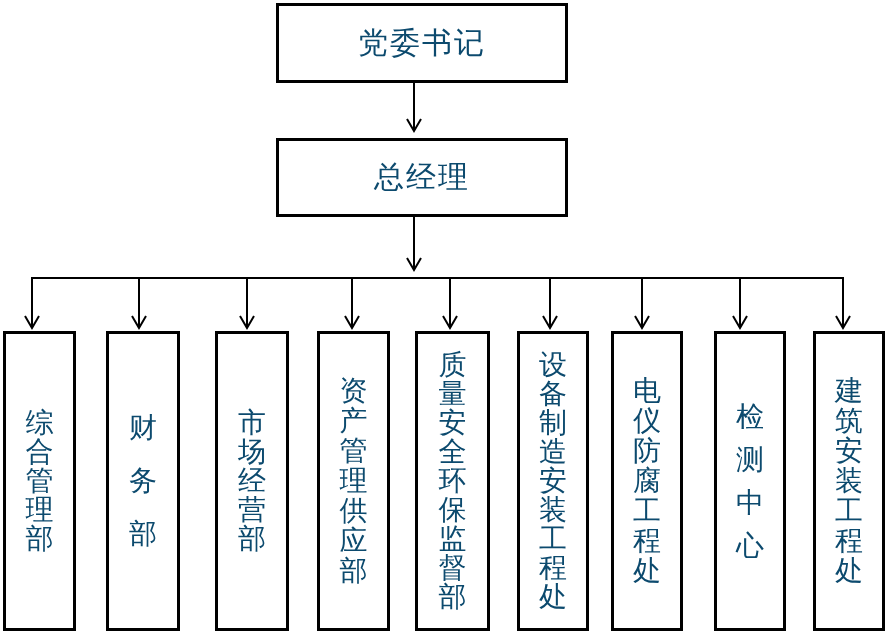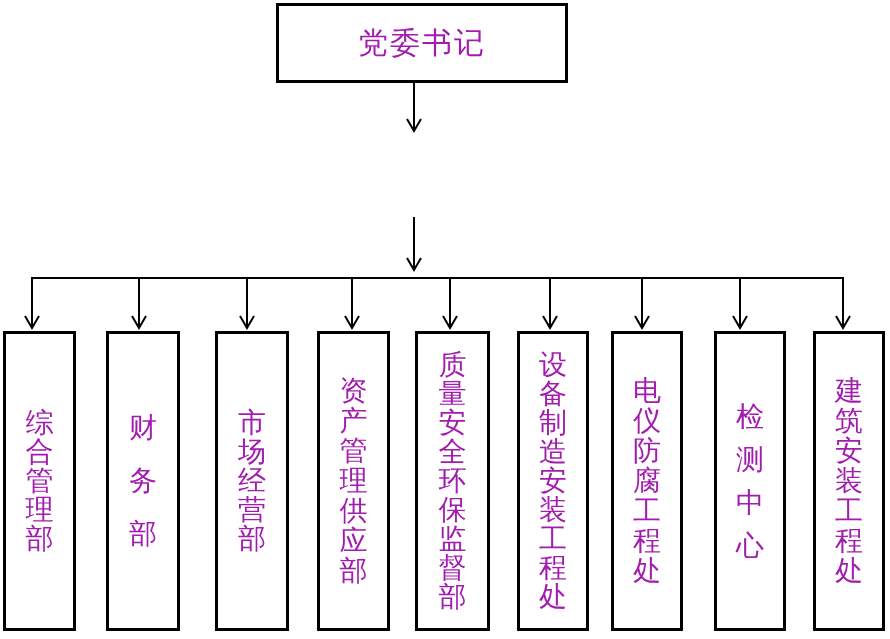--- a/index.html
+++ b/index.html
@@ -25,21 +25,21 @@
   .connectors line, .connectors path {
     stroke: #000000;
     stroke-width: 2;
     fill: none;
   }
   .node {
     position: absolute;
     box-sizing: border-box;
     border: 3px solid #000000;
     background: #ffffff;
-    color: #a21caf;
+    color: #0c4a6e;
     display: flex;
     align-items: center;
     justify-content: center;
   }
   .top-node {
     left: 276px;
     width: 292px;
     height: 80px;
     font-size: 30px;
     letter-spacing: 2px;
@@ -133,20 +133,23 @@
     <g>
       <line x1="843" y1="278" x2="843" y2="328"></line>
         <path d="M836 316 L843 328 L850 316"></path>
     </g>
   </svg>
 
   <div class="node top-node root">
     <span>党委书记</span>
   </div>
 
+  <div class="node top-node manager">
+    <span>总经理</span>
+  </div>
 
   <div class="node dept dept-1 chars-5">
     <div class="vlabel">
         <div>综</div>
         <div>合</div>
         <div>管</div>
         <div>理</div>
         <div>部</div>
       </div>
   </div>

